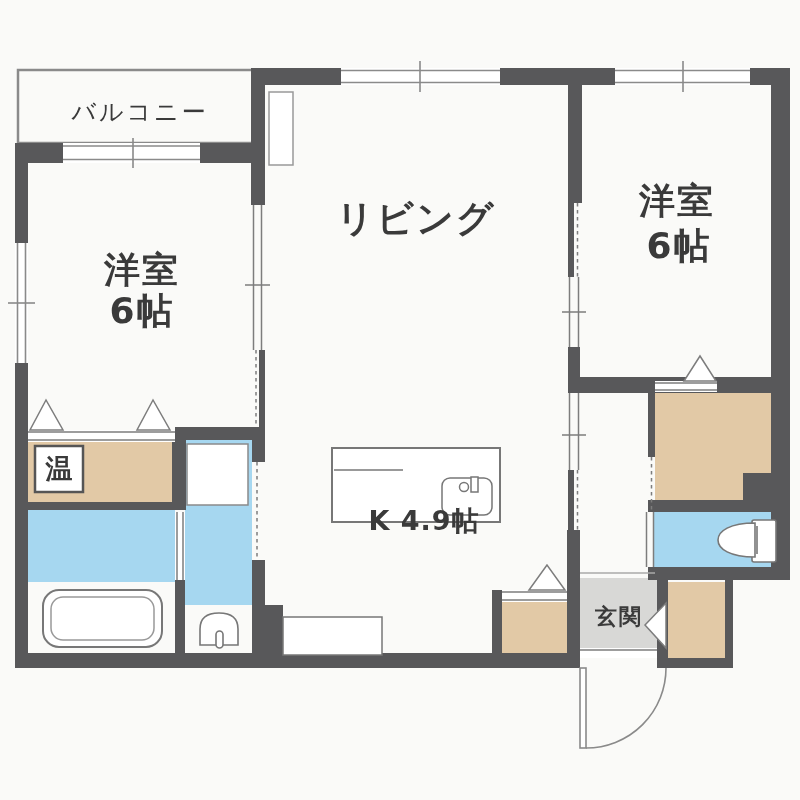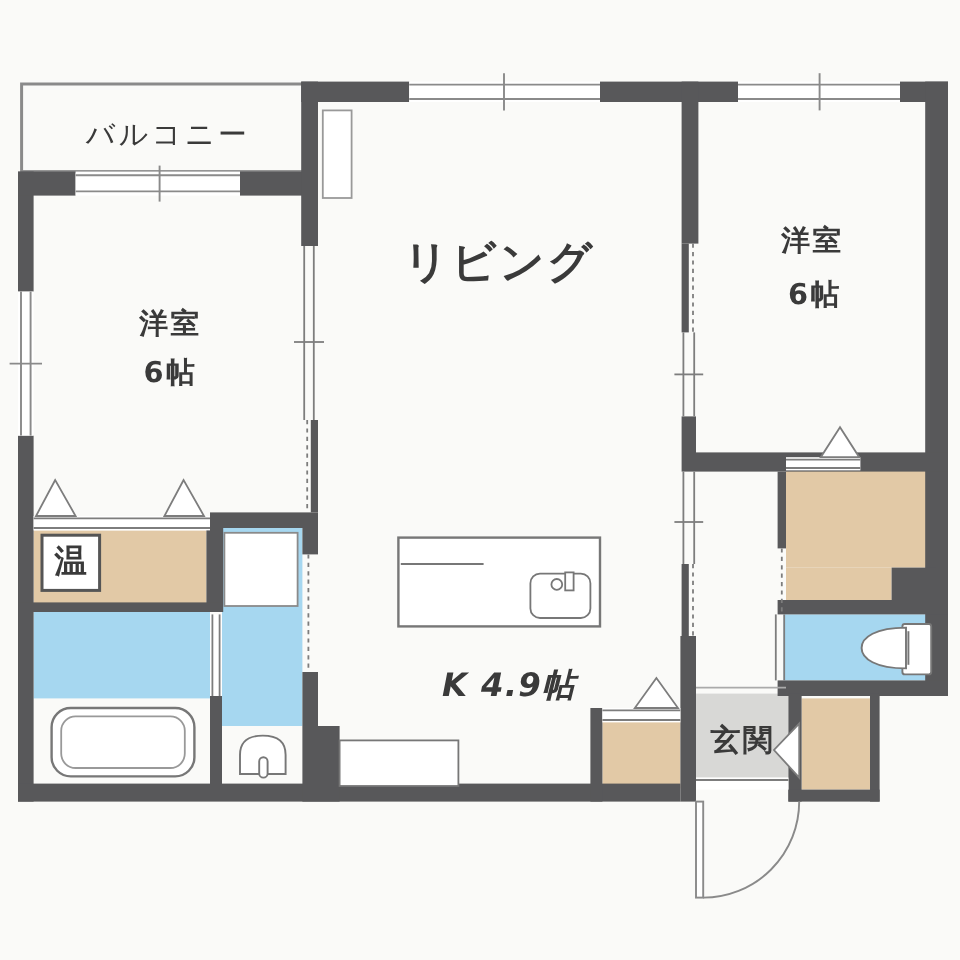--- a/index.html
+++ b/index.html
@@ -10,24 +10,24 @@
     position:relative;overflow:hidden;
   }
   #plan{position:absolute;left:0;top:0;width:800px;height:800px;}
   #plan svg{position:absolute;left:0;top:0;}
   .lbl{
     position:absolute;transform:translate(-50%,-50%);
     color:var(--c-text,#3a3a3a);white-space:nowrap;
     font-weight:600;letter-spacing:2px;line-height:1.05;text-align:center;
   }
   .lbl-balcony{font-size:24px;font-weight:500;letter-spacing:3px;}
-  .lbl-room{font-size:24px;}
+  .lbl-room{font-size:36px;}
   .lbl-living{font-size:37px;}
   .lbl-kitchen{font-size:27px;letter-spacing:1px;}
-  .lbl-entrance{font-size:25px;}
+  .lbl-entrance{font-size:22px;}
   .lbl-onsui{font-size:27px;letter-spacing:0;}
 </style>
 </head>
 <body>
 
 <div id="plan">
 
 <svg width="800" height="800" viewBox="0 0 800 800">
 
   <g>
@@ -232,18 +232,18 @@
   <div class="lbl lbl-balcony" style="left:140px;top:113px;">バルコニー</div>
 
   <div class="lbl lbl-room" style="left:142px;top:270px;">洋室</div>
   <div class="lbl lbl-room" style="left:142px;top:311px;">6帖</div>
 
   <div class="lbl lbl-living" style="left:416px;top:219px;">リビング</div>
 
   <div class="lbl lbl-room" style="left:677px;top:201px;">洋室</div>
   <div class="lbl lbl-room" style="left:679px;top:246px;">6帖</div>
 
-  <div class="lbl lbl-kitchen" style="left:424px;top:572px;font-style:italic;">K 4.9帖</div>
+  <div class="lbl lbl-kitchen" style="left:424px;top:521px;">K 4.9帖</div>
 
   <div class="lbl lbl-entrance" style="left:619px;top:617px;">玄関</div>
 
   <div class="lbl lbl-onsui" style="left:59px;top:469px;">温</div>
 </div>
 
 </body></html>

